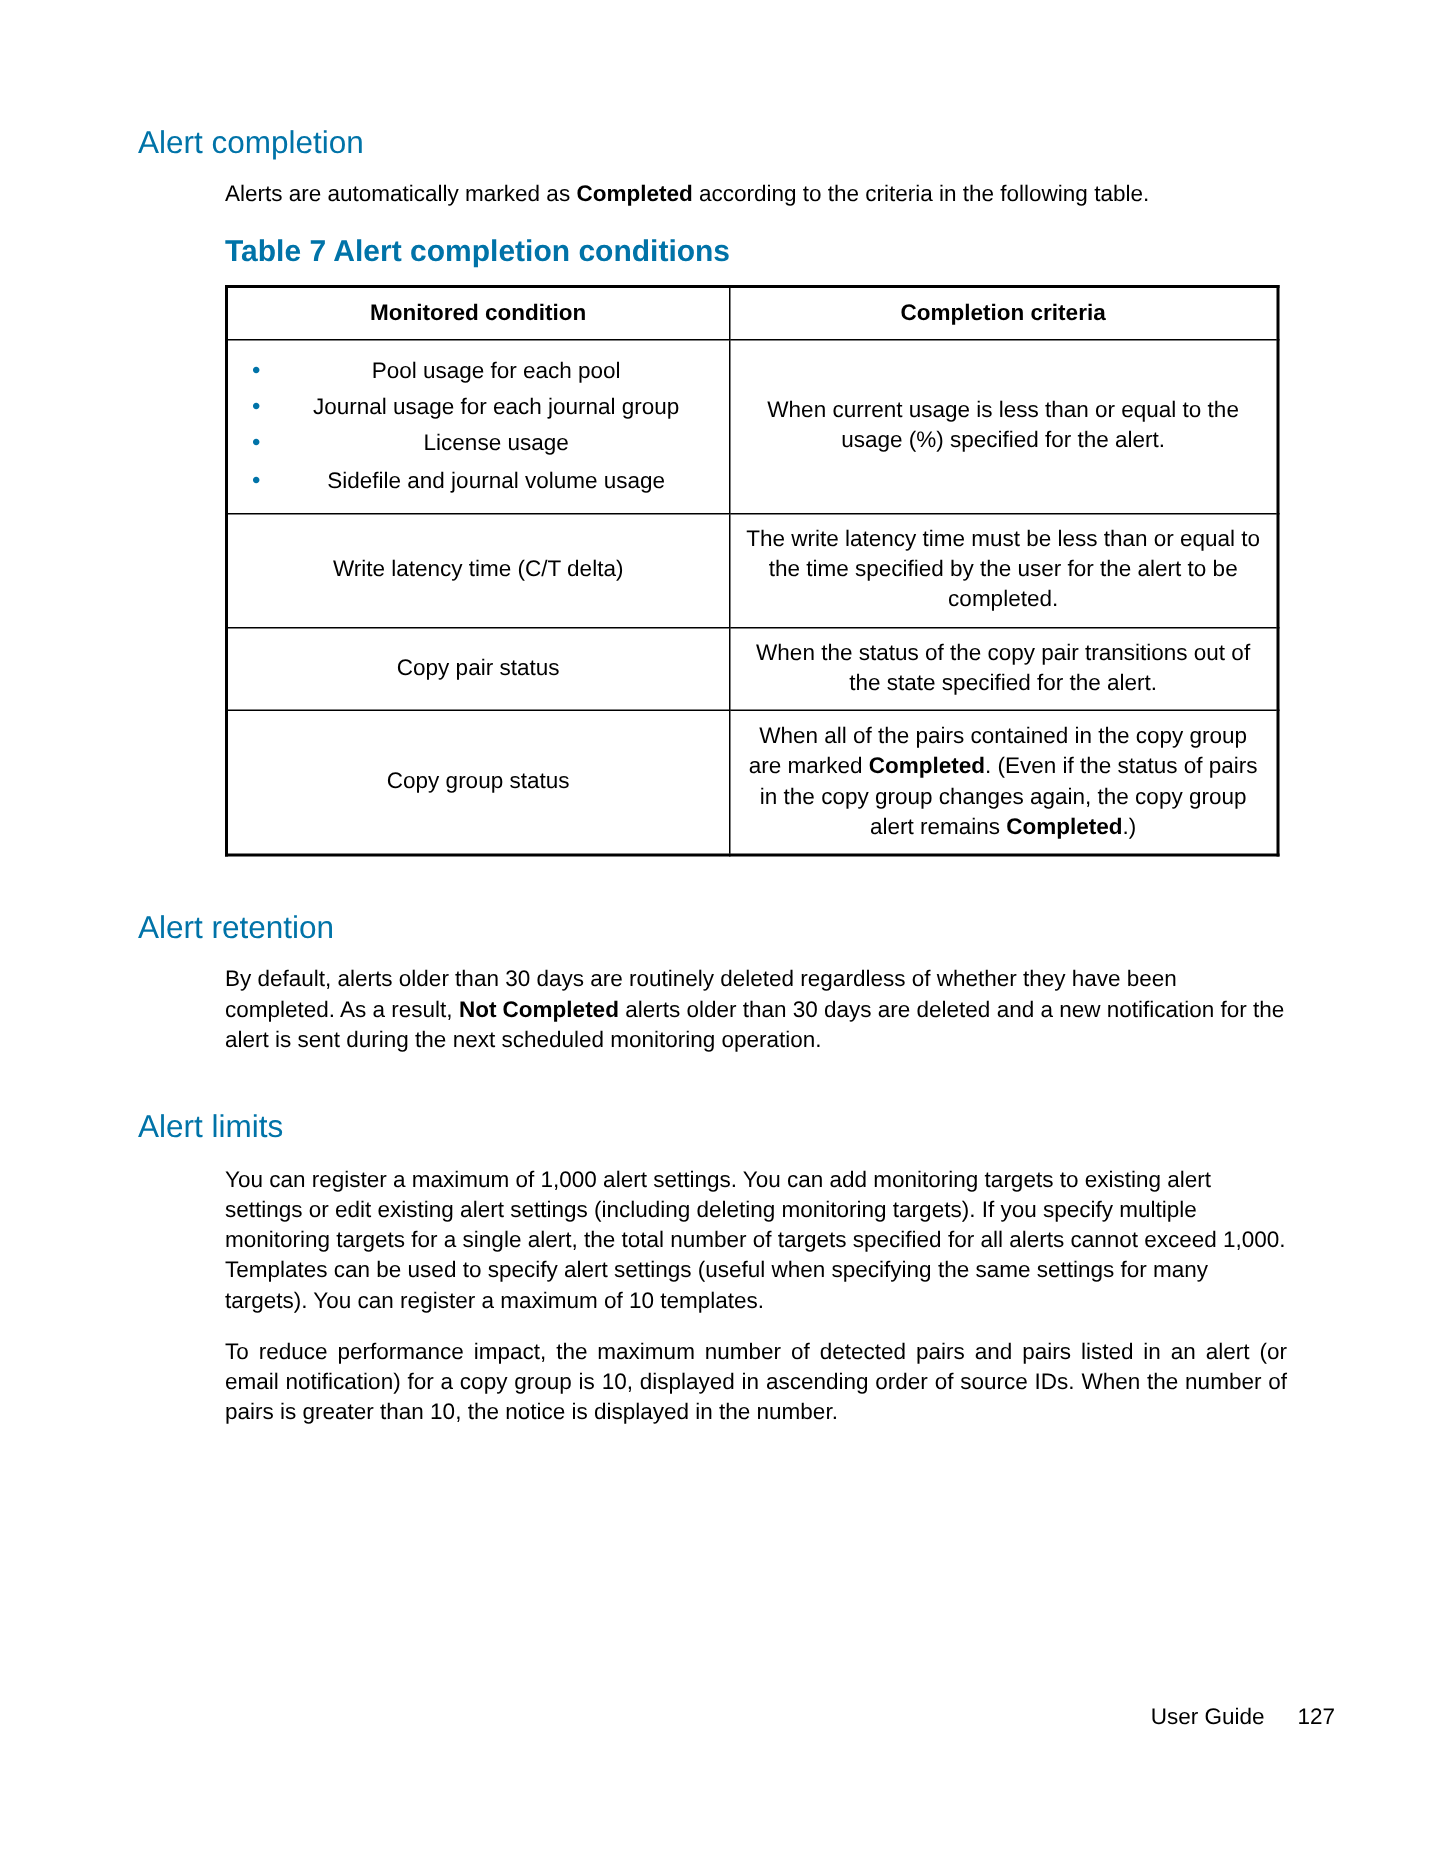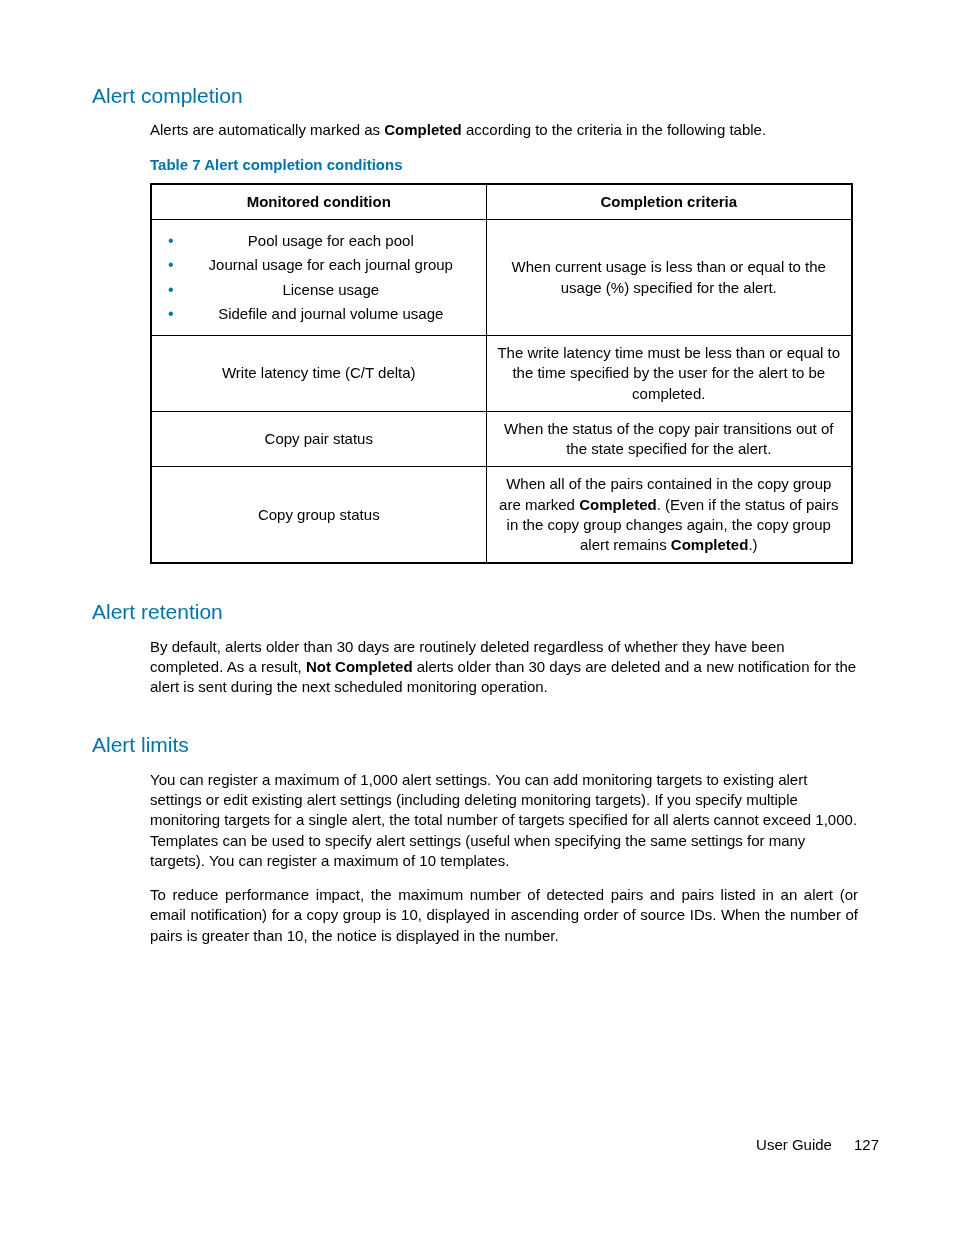--- a/index.html
+++ b/index.html
@@ -31,21 +31,21 @@
     margin-left: 70px;
     margin-right: 16px;
   }
   p.body {
     margin: 0 0 14px 0;
   }
   .bold { font-weight: 700; }
   .table-caption {
     color: #0073a8;
     font-weight: 700;
-    font-size: 15px;
+    font-size: 20px;
     margin: 12px 0 8px 0;
   }
   table.conditions {
     border-collapse: collapse;
     width: 703px;
     border: 2px solid #000;
   }
   table.conditions th, table.conditions td {
     border: 1px solid #000;
     padding: 7px 10px 7px 10px;
@@ -74,21 +74,21 @@
     left: 6px;
     top: 0;
     color: #0073a8;
     font-size: 16px;
     line-height: 1.3;
   }
   .section-gap { margin-top: 34px; }
   .footer {
     position: absolute;
     bottom: 80px;
-    right: 75px;
+    right: 64px;
     font-size: 15px;
   }
   .footer .pnum { margin-left: 22px; }
 </style>
 </head>
 <body>
 
 <div class="page">
 
   <h2 class="section-heading">Alert completion</h2>

